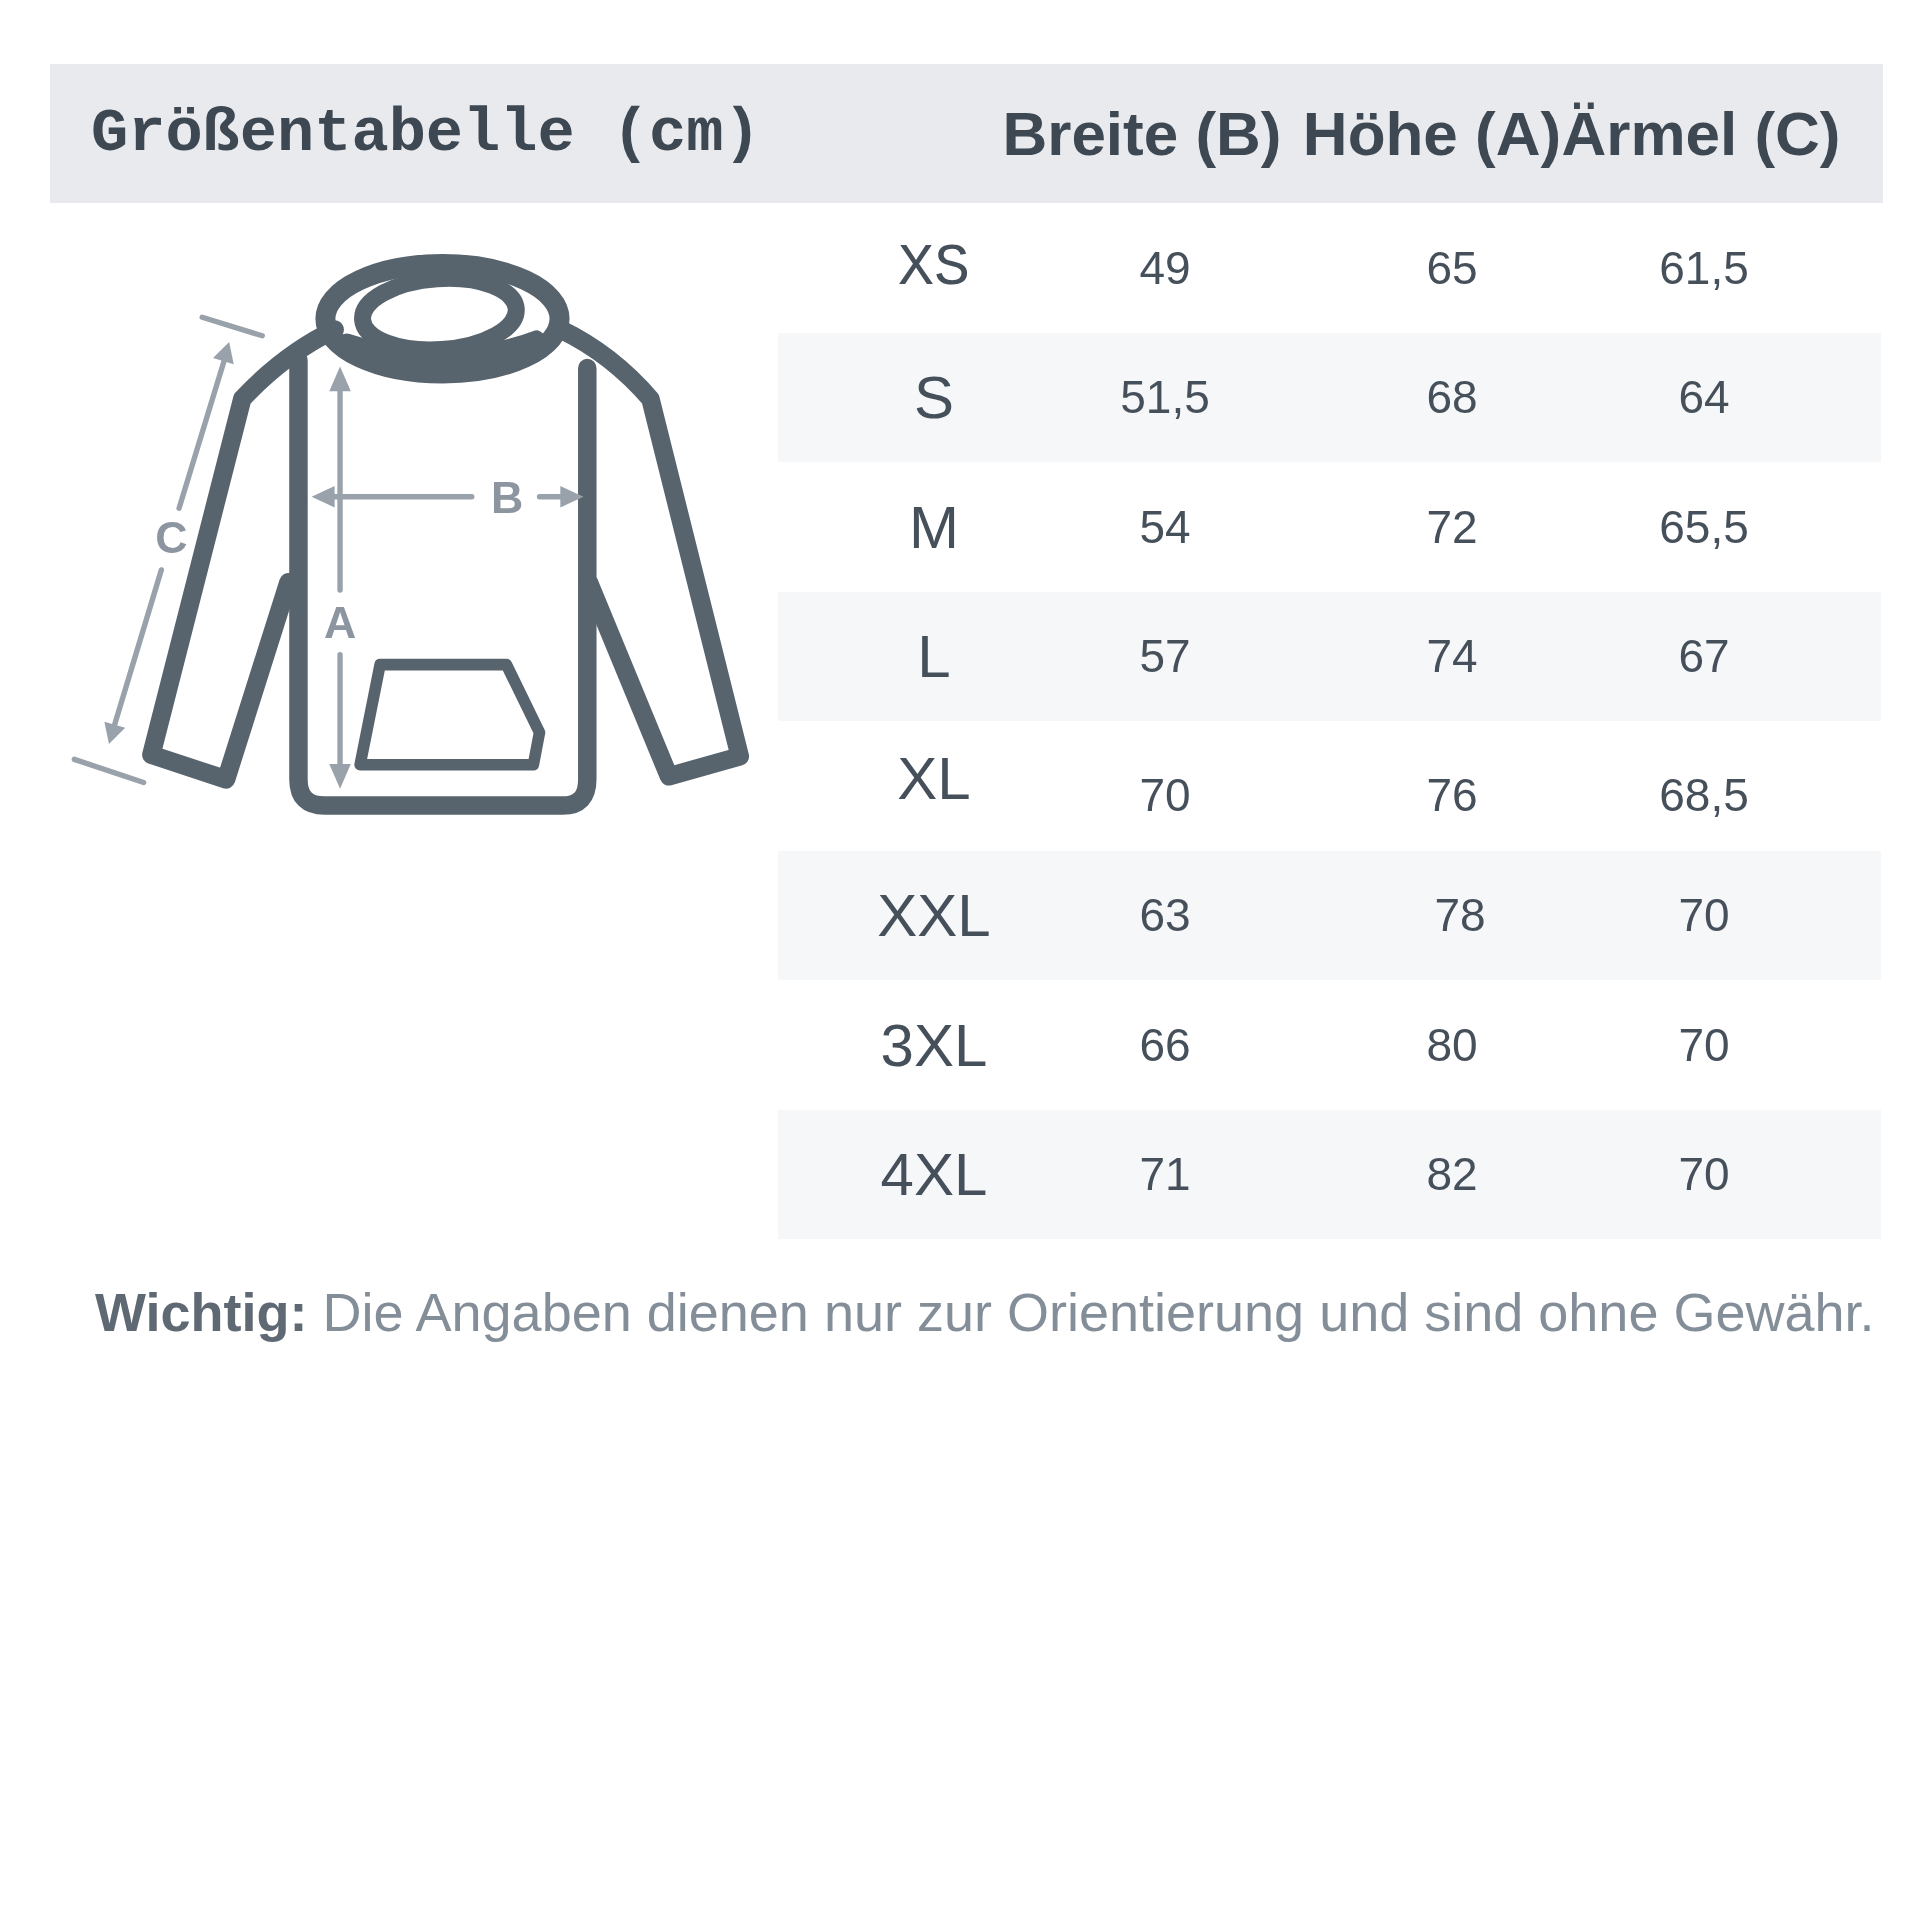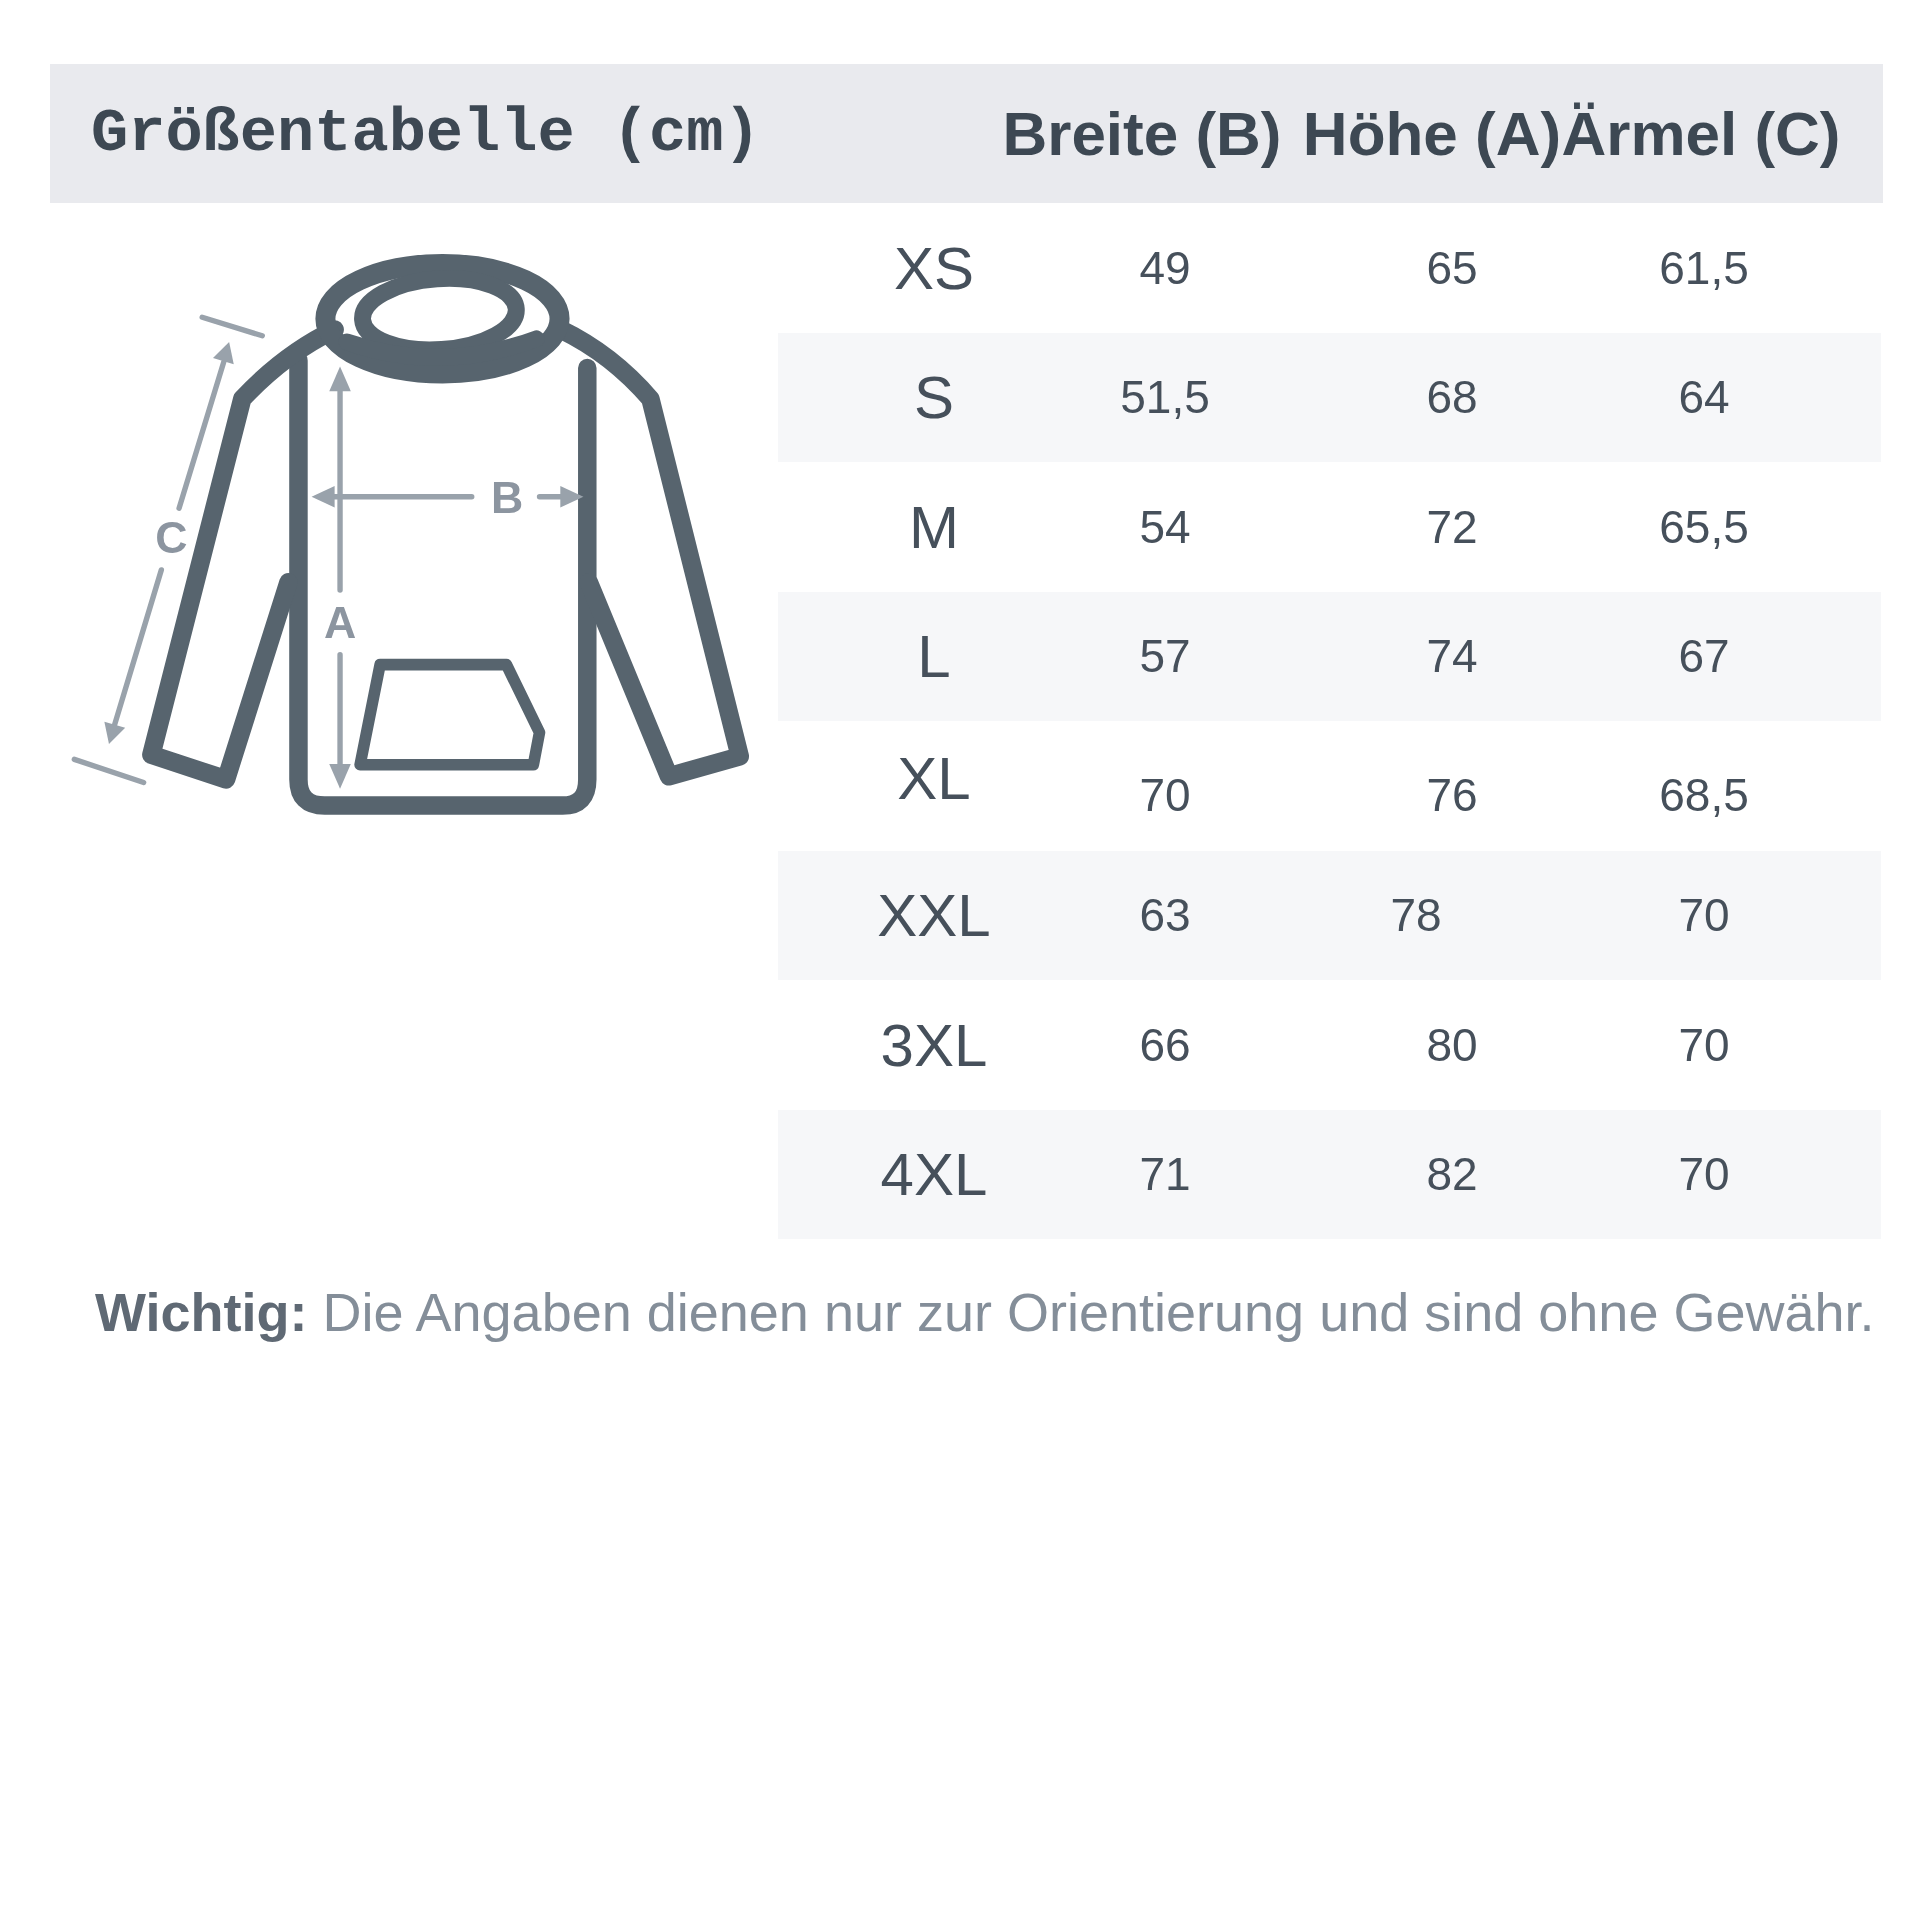--- a/index.html
+++ b/index.html
@@ -29,21 +29,21 @@
 
   <div class="hdr">
     <span class="title">Größentabelle (cm)</span>
     <span class="col" style="left:1092px">Breite (B)</span>
     <span class="col" style="left:1382px">Höhe (A)</span>
     <span class="col" style="left:1651px">Ärmel (C)</span>
   </div>
 
   <div class="rows" id="rows">
       <div class="row" style="top: 0px;">
-        <span class="szl" style="left: 934px;">XS</span>
+        <span class="szl" style="left: 934px; font-family: Liberation Mono, monospace;">XS</span>
         <span style="left: 1165px;">49</span>
         <span style="left: 1452px;">65</span>
         <span style="left: 1704px;">61,5</span>
       </div>
       <div class="row" style="top: 129px;">
         <div class="stripe"></div>
         <span class="szl" style="left: 934px;">S</span>
         <span style="left: 1165px;">51,5</span>
         <span style="left: 1452px;">68</span>
         <span style="left: 1704px;">64</span>
@@ -64,21 +64,21 @@
       <div class="row" style="top: 518px;">
         <span class="szl" style="left: 934px; transform: translateX(-50%) translateY(-7.7px);">XL</span>
         <span style="left: 1165px; transform: translateX(-50%) translateY(9.2px);">70</span>
         <span style="left: 1452px; transform: translateX(-50%) translateY(9.2px);">76</span>
         <span style="left: 1704px; transform: translateX(-50%) translateY(9.2px);">68,5</span>
       </div>
       <div class="row" style="top: 647px;">
         <div class="stripe"></div>
         <span class="szl" style="left: 934px;">XXL</span>
         <span style="left: 1165px;">63</span>
-        <span style="left: 1416px;">78</span>
+        <span style="left: 1460px;">78</span>
         <span style="left: 1704px;">70</span>
       </div>
       <div class="row" style="top: 777px;">
         <span class="szl" style="left: 934px;">3XL</span>
         <span style="left: 1165px;">66</span>
         <span style="left: 1452px;">80</span>
         <span style="left: 1704px;">70</span>
       </div>
       <div class="row" style="top: 906px;">
         <div class="stripe"></div>

